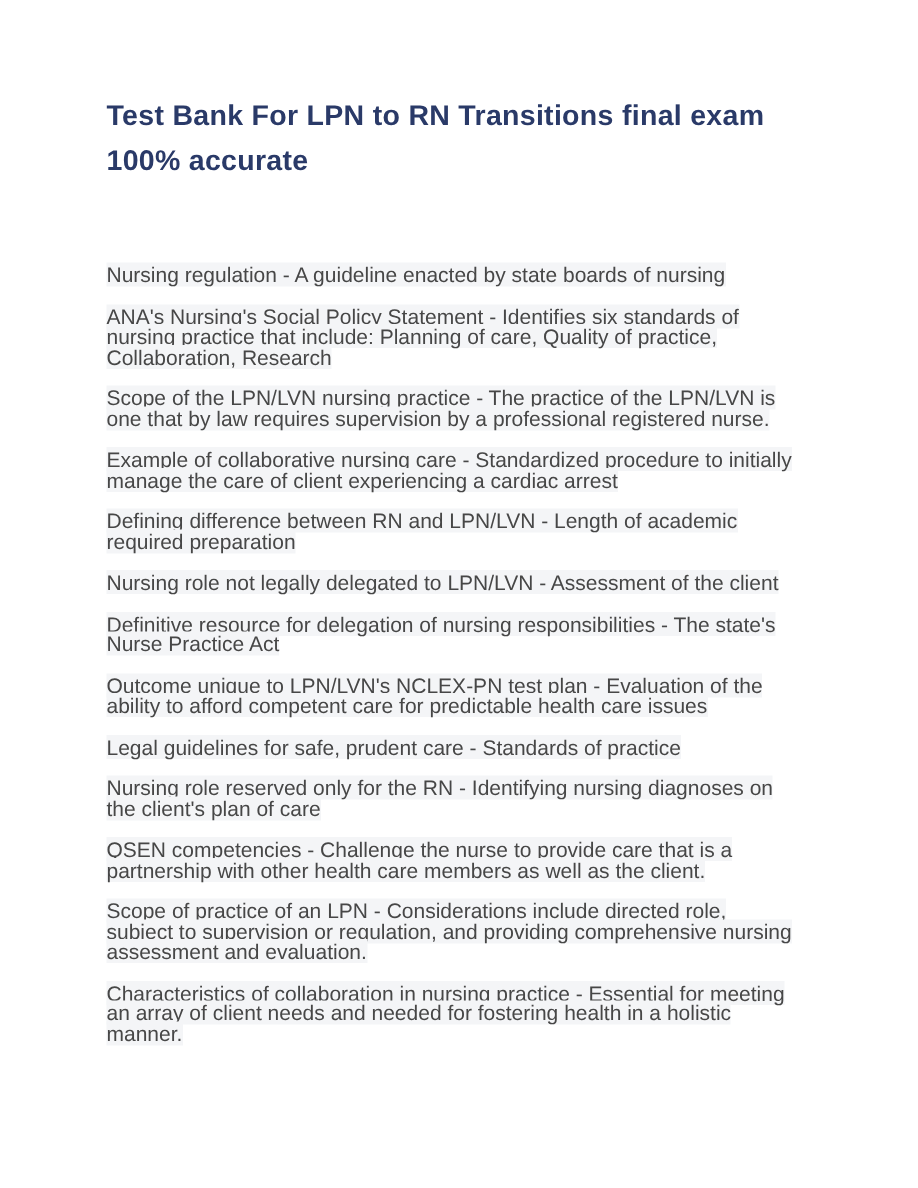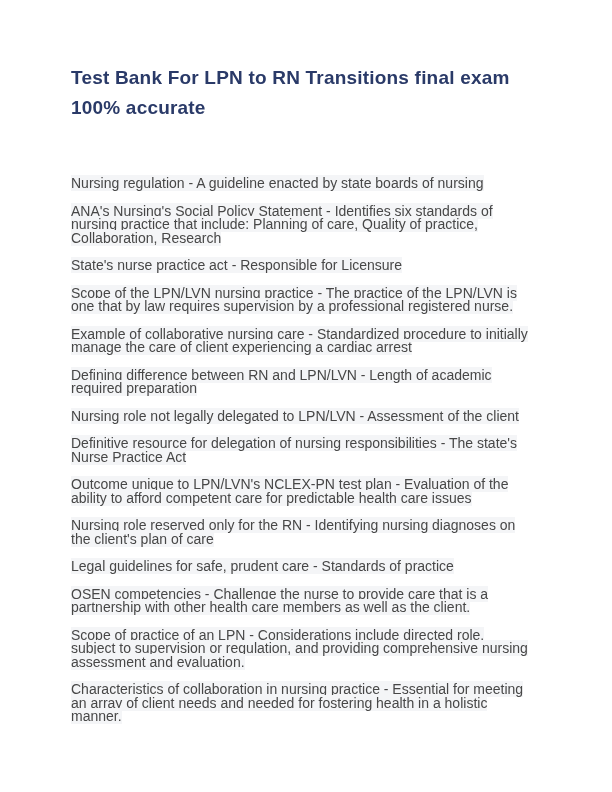--- a/index.html
+++ b/index.html
@@ -41,26 +41,25 @@
 </style>
 </head>
 <body>
 
 <div class="page">
   <h1 class="doc-title">Test Bank For LPN to RN Transitions final exam 100% accurate</h1>
 
   <div class="doc-body">
       <p class="qa-paragraph"><span class="qa-text">Nursing regulation - A guideline enacted by state boards of nursing</span></p>
       <p class="qa-paragraph"><span class="qa-text">ANA's Nursing's Social Policy Statement - Identifies six standards of nursing practice that include: Planning of care, Quality of practice, Collaboration, Research</span></p>
-      <p class="qa-paragraph"><span class="qa-text">State's nurse practice act - Responsible for Licensure</span></p>
       <p class="qa-paragraph"><span class="qa-text">Scope of the LPN/LVN nursing practice - The practice of the LPN/LVN is one that by law requires supervision by a professional registered nurse.</span></p>
       <p class="qa-paragraph"><span class="qa-text">Example of collaborative nursing care - Standardized procedure to initially manage the care of client experiencing a cardiac arrest</span></p>
       <p class="qa-paragraph"><span class="qa-text">Defining difference between RN and LPN/LVN - Length of academic required preparation</span></p>
       <p class="qa-paragraph"><span class="qa-text">Nursing role not legally delegated to LPN/LVN - Assessment of the client</span></p>
       <p class="qa-paragraph"><span class="qa-text">Definitive resource for delegation of nursing responsibilities - The state's Nurse Practice Act</span></p>
       <p class="qa-paragraph"><span class="qa-text">Outcome unique to LPN/LVN's NCLEX-PN test plan - Evaluation of the ability to afford competent care for predictable health care issues</span></p>
+      <p class="qa-paragraph"><span class="qa-text">Legal guidelines for safe, prudent care - Standards of practice</span></p>
       <p class="qa-paragraph"><span class="qa-text">Nursing role reserved only for the RN - Identifying nursing diagnoses on the client's plan of care</span></p>
-      <p class="qa-paragraph"><span class="qa-text">Legal guidelines for safe, prudent care - Standards of practice</span></p>
       <p class="qa-paragraph"><span class="qa-text">QSEN competencies - Challenge the nurse to provide care that is a partnership with other health care members as well as the client.</span></p>
       <p class="qa-paragraph"><span class="qa-text">Scope of practice of an LPN - Considerations include directed role, subject to supervision or regulation, and providing comprehensive nursing assessment and evaluation.</span></p>
       <p class="qa-paragraph"><span class="qa-text">Characteristics of collaboration in nursing practice - Essential for meeting an array of client needs and needed for fostering health in a holistic manner.</span></p>
     </div>
 </div>
 
 </body></html>

